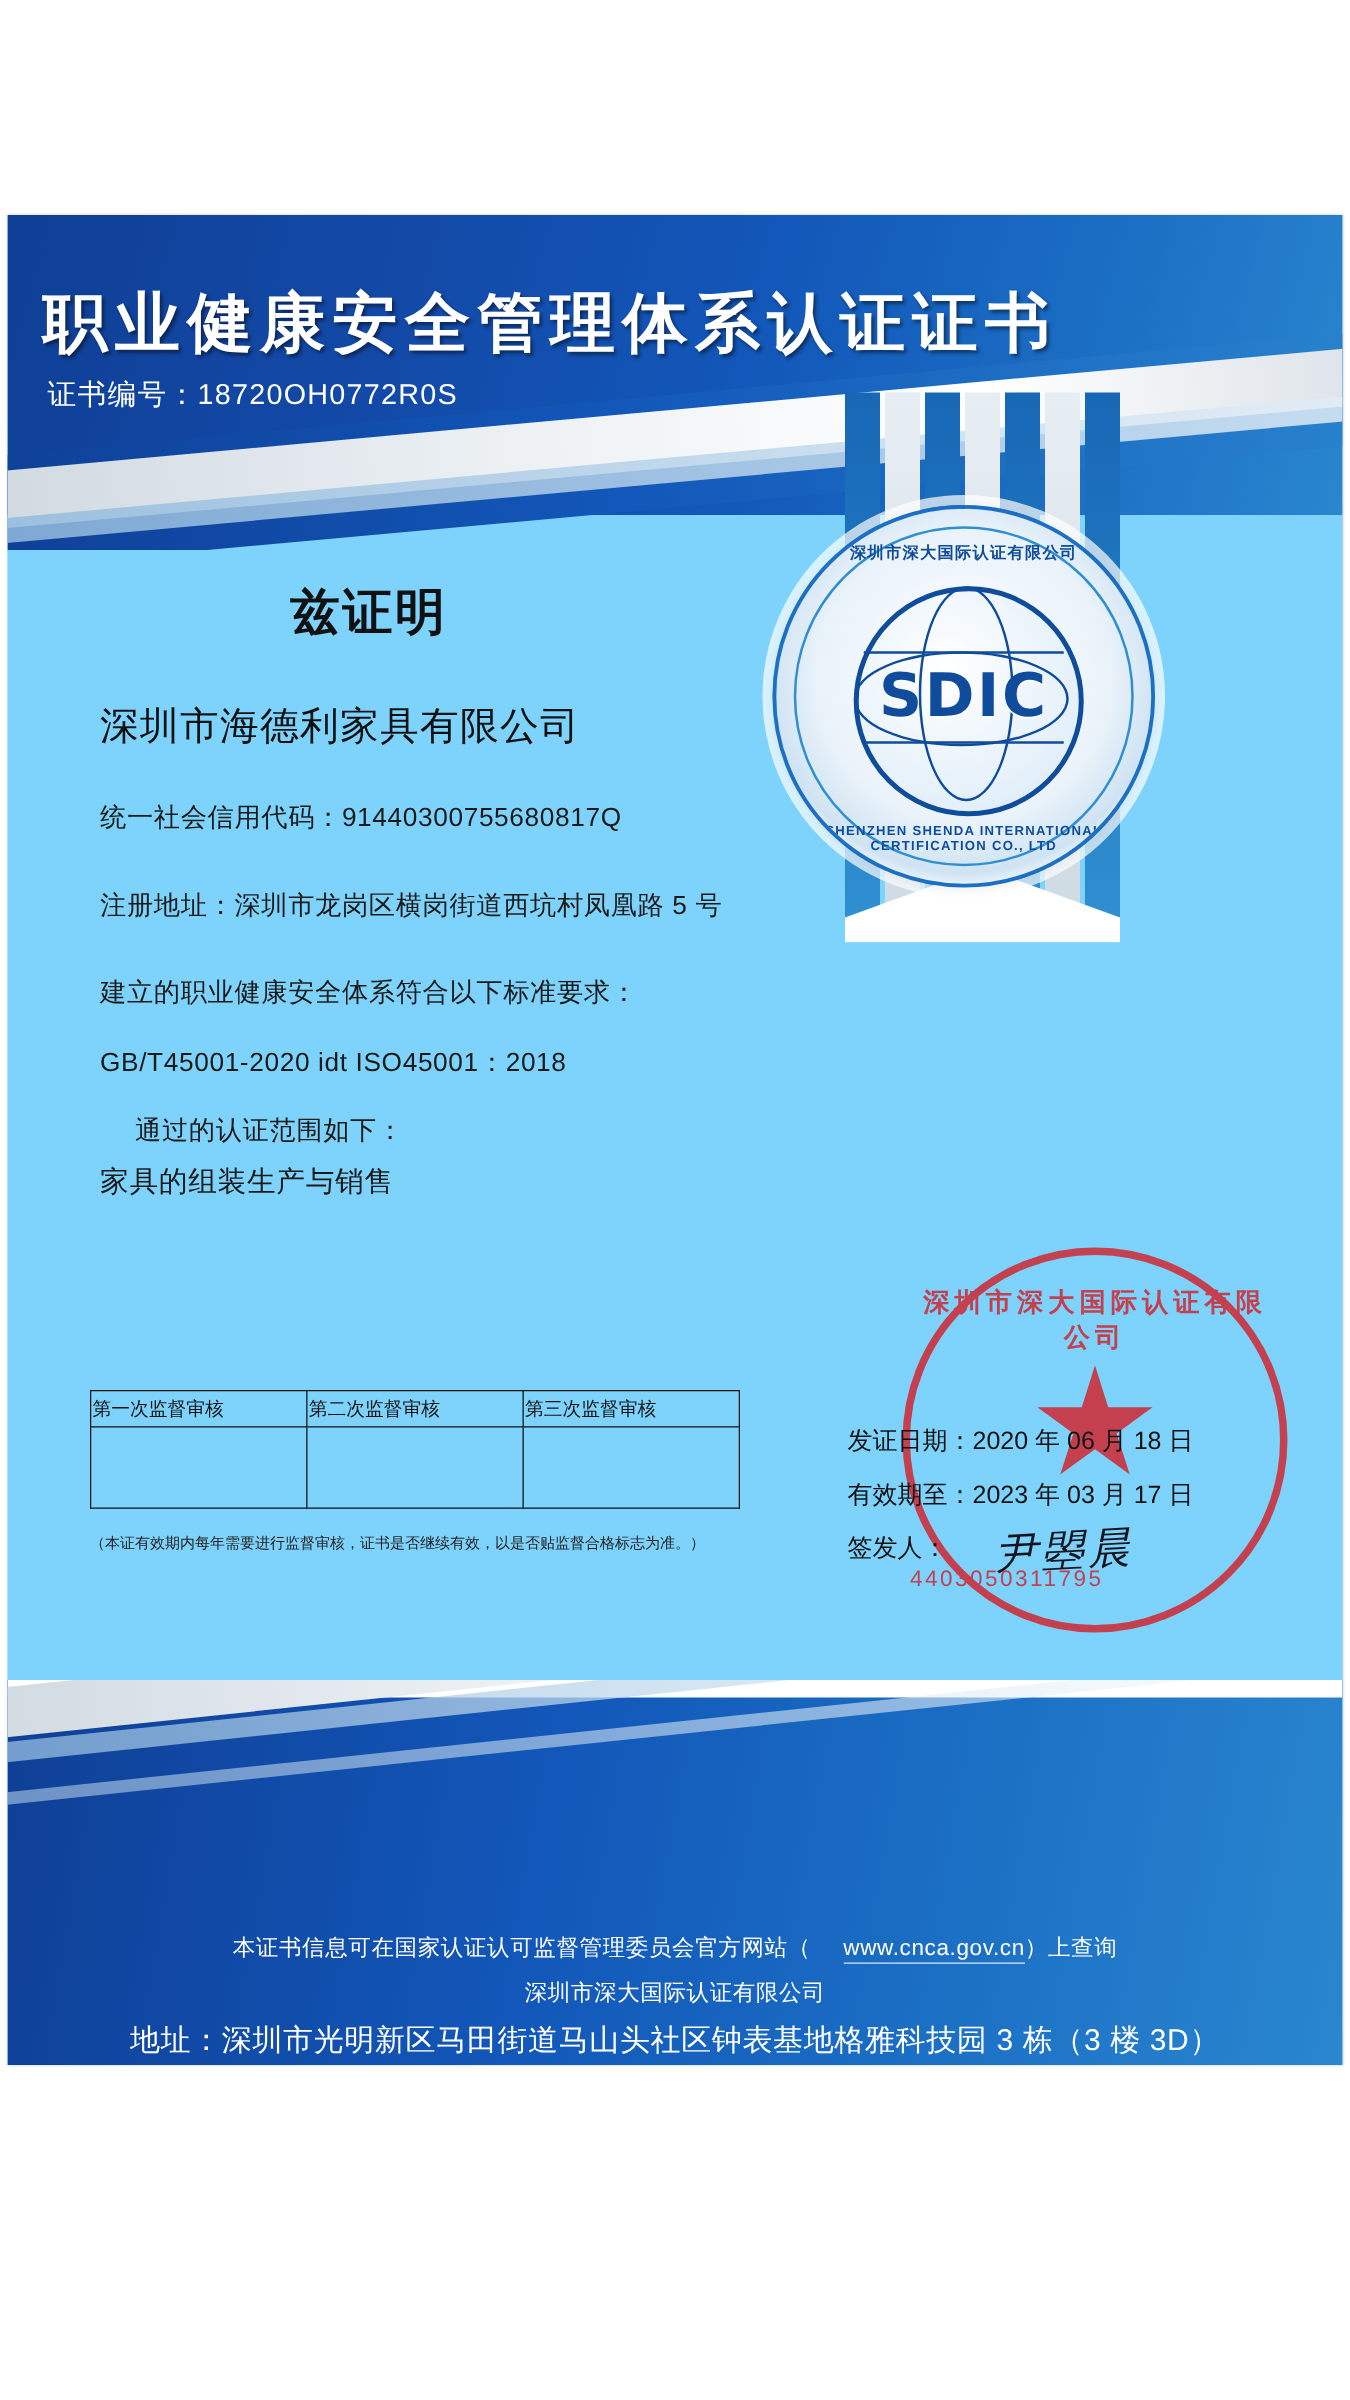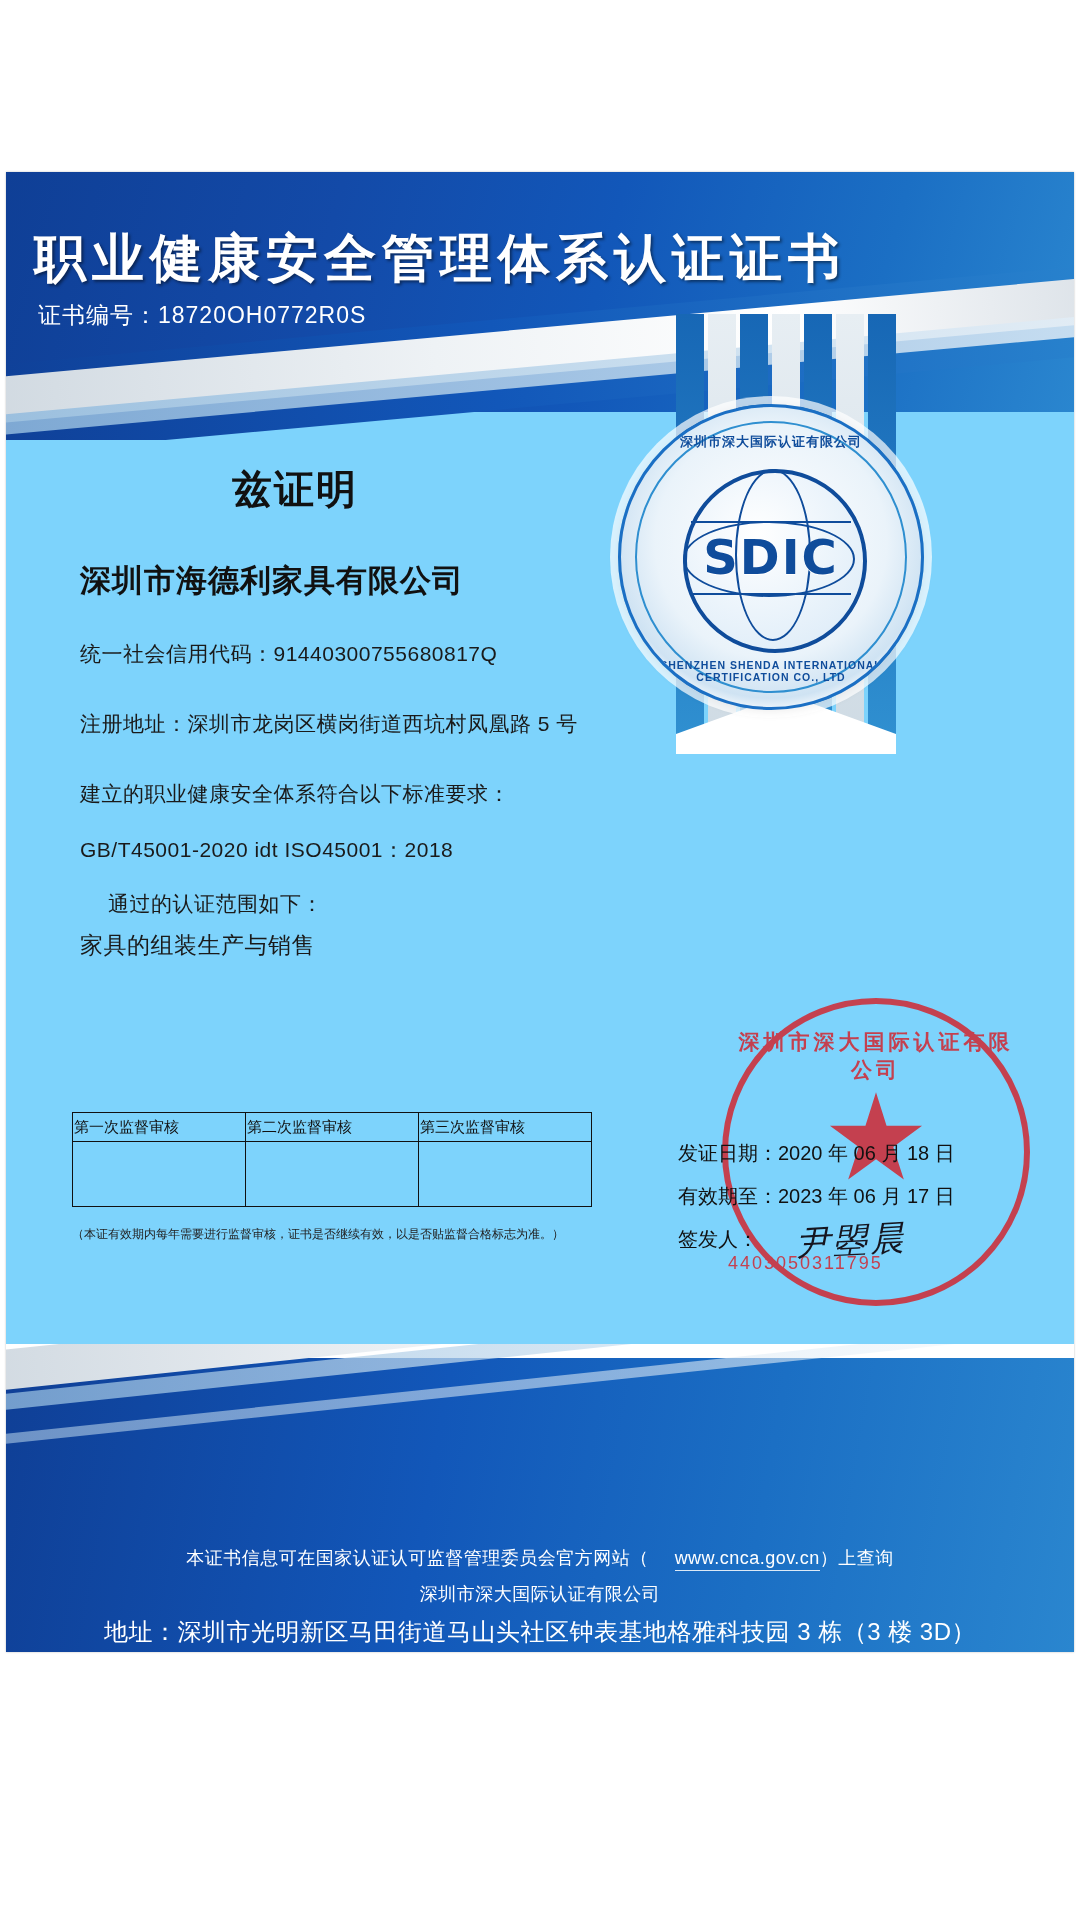--- a/index.html
+++ b/index.html
@@ -217,21 +217,21 @@
     font-size: 40px;
     font-weight: bold;
     color: #111111;
     letter-spacing: 2px;
   }
   .company {
     position: absolute;
     left: 74px;
     top: 388px;
     font-size: 31px;
-    font-weight: bold;
+    font-weight: normal;
     color: #111111;
     letter-spacing: 1px;
   }
   .line {
     position: absolute;
     left: 74px;
     font-size: 21px;
     color: #1a1a1a;
     letter-spacing: .5px;
   }
@@ -456,21 +456,21 @@
       <div class="audit-note">（本证有效期内每年需要进行监督审核，证书是否继续有效，以是否贴监督合格标志为准。）</div>
 
       <div class="chop">
         <div class="chop-text-top">深圳市深大国际认证有限公司</div>
         <div class="chop-star"></div>
         <div class="chop-text-bottom">4403050311795</div>
       </div>
 
       <div class="issue-block">
         <div>发证日期：2020 年 06 月 18 日</div>
-        <div>有效期至：2023 年 06 月 17 日</div>
+        <div>有效期至：2023 年 03 月 17 日</div>
         <div>签发人：</div>
       </div>
       <div class="signature">尹曌晨</div>
     </div>
 
     <div class="footer-band">
       <div class="footer-white-top"></div>
       <div class="footer-swoosh-1"></div>
       <div class="footer-swoosh-2"></div>
       <div class="footer-swoosh-3"></div>

